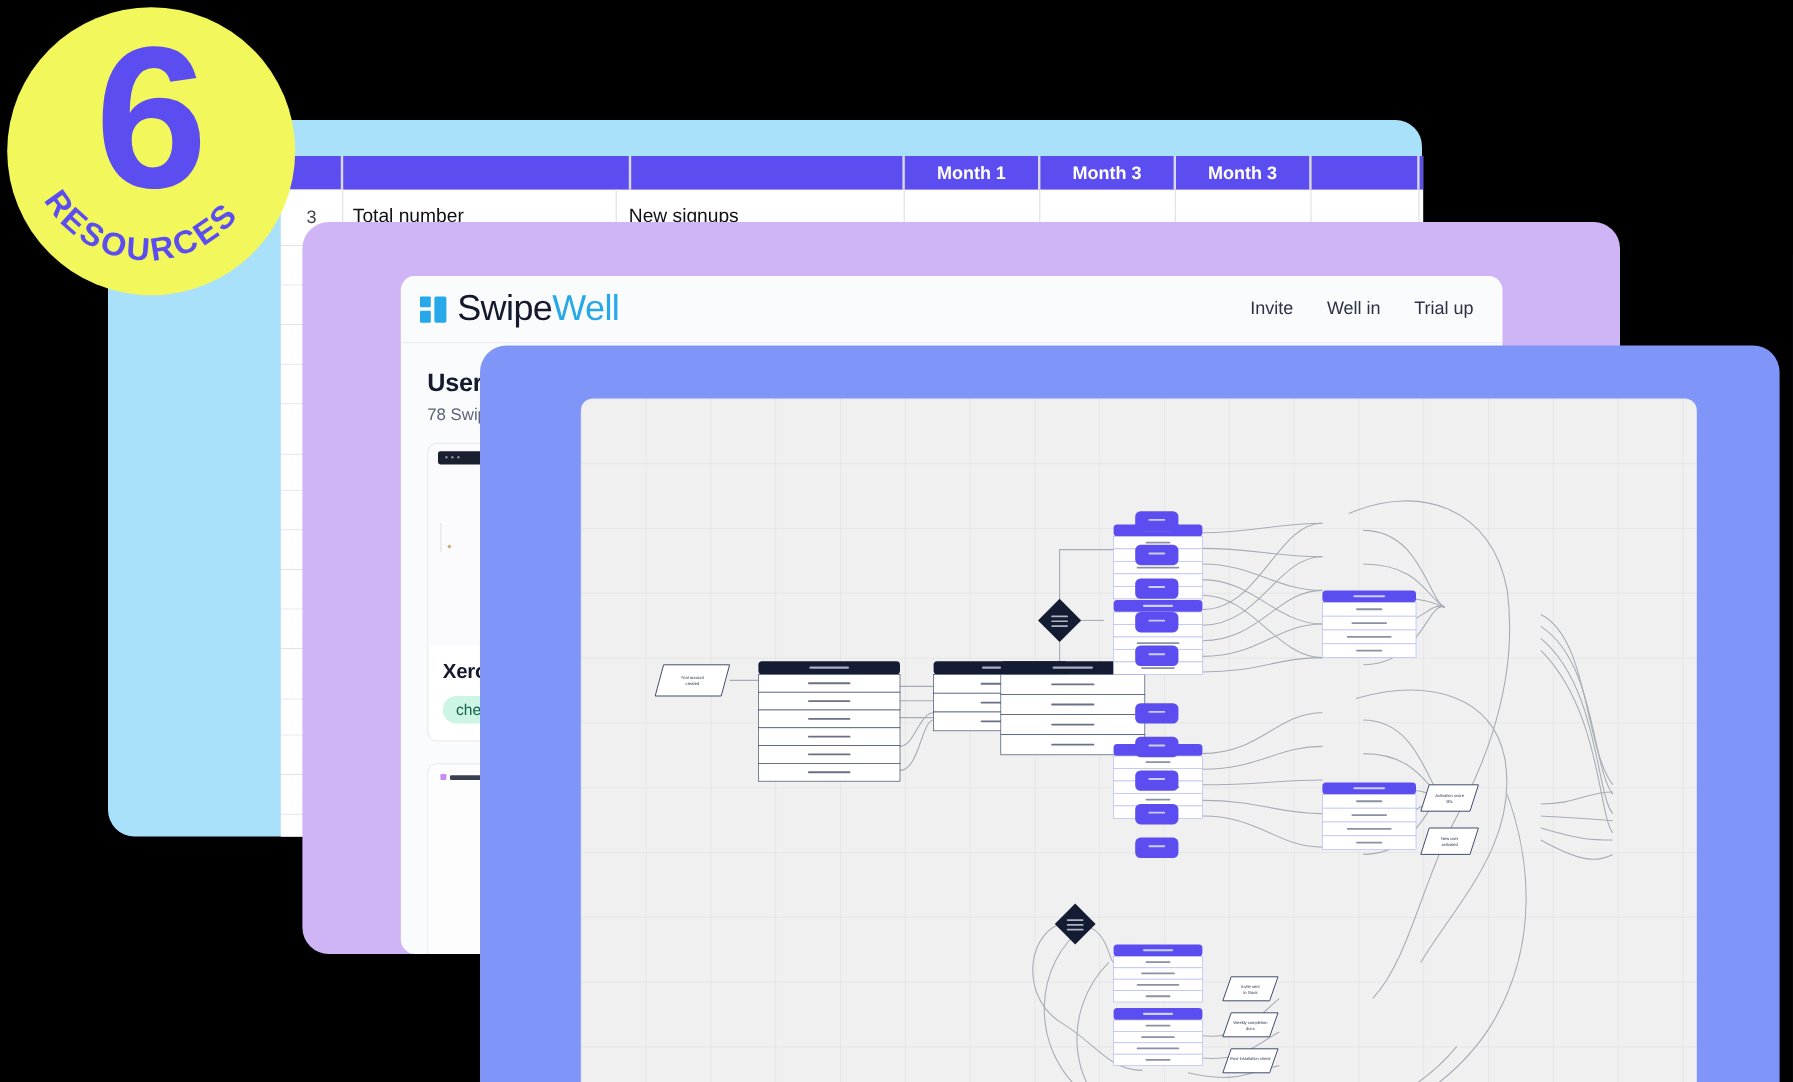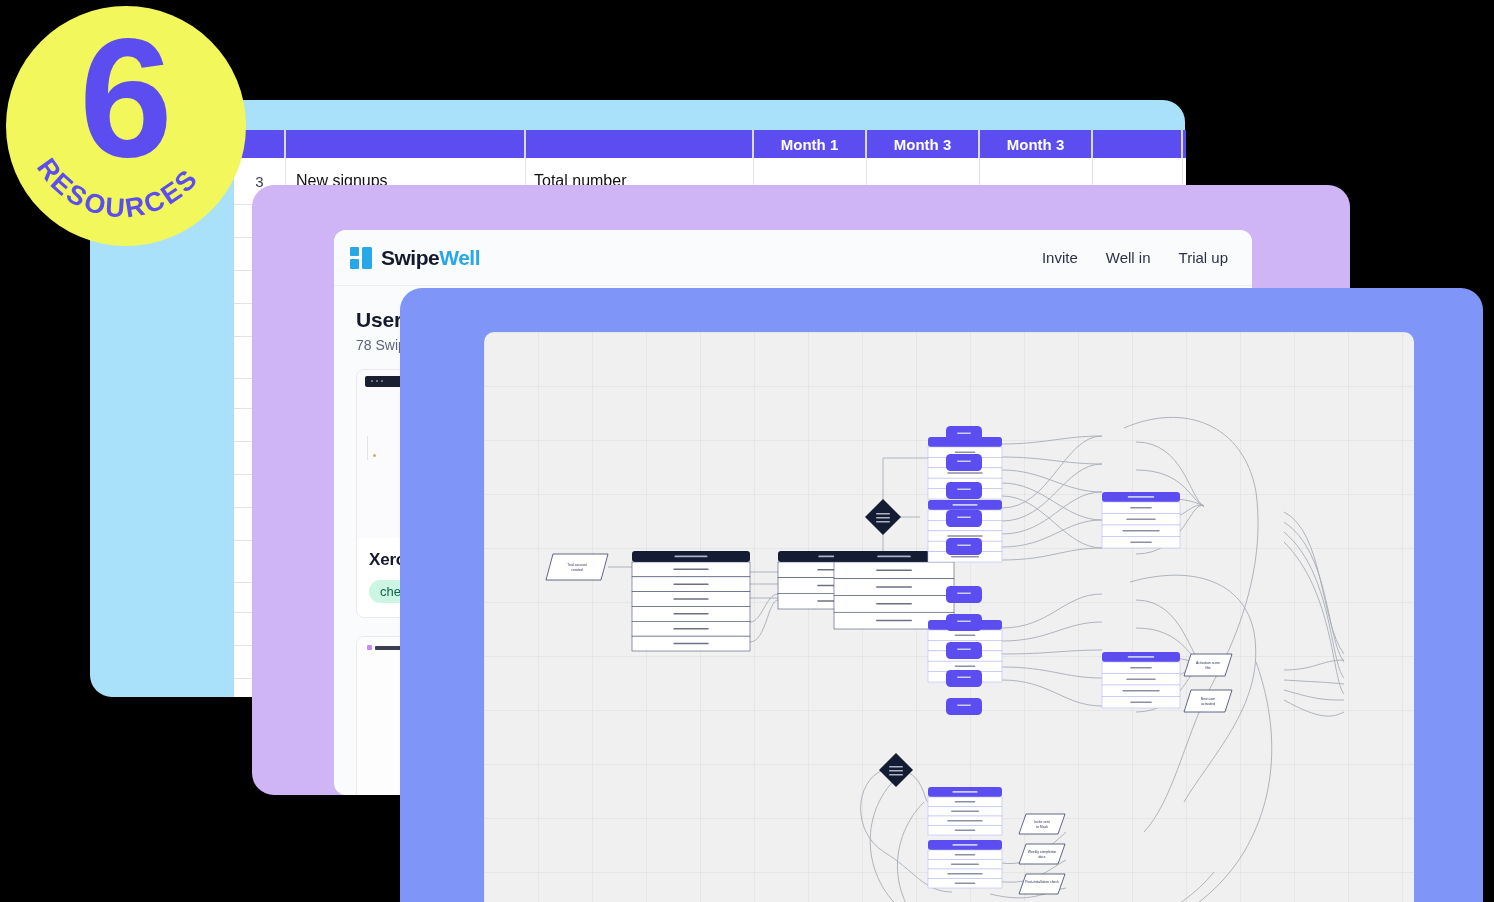--- a/index.html
+++ b/index.html
@@ -68,21 +68,21 @@
     display: flex; align-items: center; justify-content: space-between;
     padding: 0 24px 0 16px;
     border-bottom: 1px solid #eceef3;
   }
   .sw-logo { display: flex; align-items: center; gap: 9px; }
   .logo-mark { position: relative; width: 22px; height: 22px; }
   .logo-mark i { position: absolute; background: #27a8e8; display: block; }
   .lm1 { left: 0; top: 0; width: 9px; height: 9px; border-radius: 1px; }
   .lm2 { left: 12px; top: 0; width: 10px; height: 22px; border-radius: 1.5px; }
   .lm3 { left: 0; top: 12px; width: 9px; height: 10px; border-radius: 1px; }
-  .logo-text { font-size: 21px; font-weight: bold; letter-spacing: -0.5px; }
+  .logo-text { font-size: 30px; font-weight: normal; letter-spacing: -0.5px; }
   .logo-text .s1 { color: #14192e; }
   .logo-text .s2 { color: #27a8e8; }
   .sw-nav-links { display: flex; align-items: center; gap: 28px; }
   .sw-nav-links a { color: #2d3143; font-size: 15px; text-decoration: none; }
 
   .sw-body { padding: 22px 22px 0 22px; }
   .sw-title { font-size: 21px; font-weight: bold; color: #14192e; letter-spacing: -0.2px; }
   .sw-sub { font-size: 14px; color: #5d6478; margin-top: 5px; }
 
   .swipe-grid { margin-top: 16px; display: flex; gap: 16px; }
@@ -179,22 +179,22 @@
         <div class="hc c-c"></div>
         <div class="hc c-m">Month 1</div>
         <div class="hc c-m">Month 3</div>
         <div class="hc c-m">Month 3</div>
         <div class="hc c-z"></div>
       </div>
 
       <div class="sheet-body" id="sheet-body">
           <div class="srow tall2">
             <div class="cell c-a">3</div>
+            <div class="cell c-c">Total number</div>
             <div class="cell c-b">New signups</div>
-            <div class="cell c-c">Total number</div>
             <div class="cell c-m"></div>
             <div class="cell c-m"></div>
             <div class="cell c-m"></div>
             <div class="cell c-z"></div>
           </div>
           <div class="srow ">
             <div class="cell c-a">4</div>
             <div class="cell c-b"></div>
             <div class="cell c-c"></div>
             <div class="cell c-m"></div>

